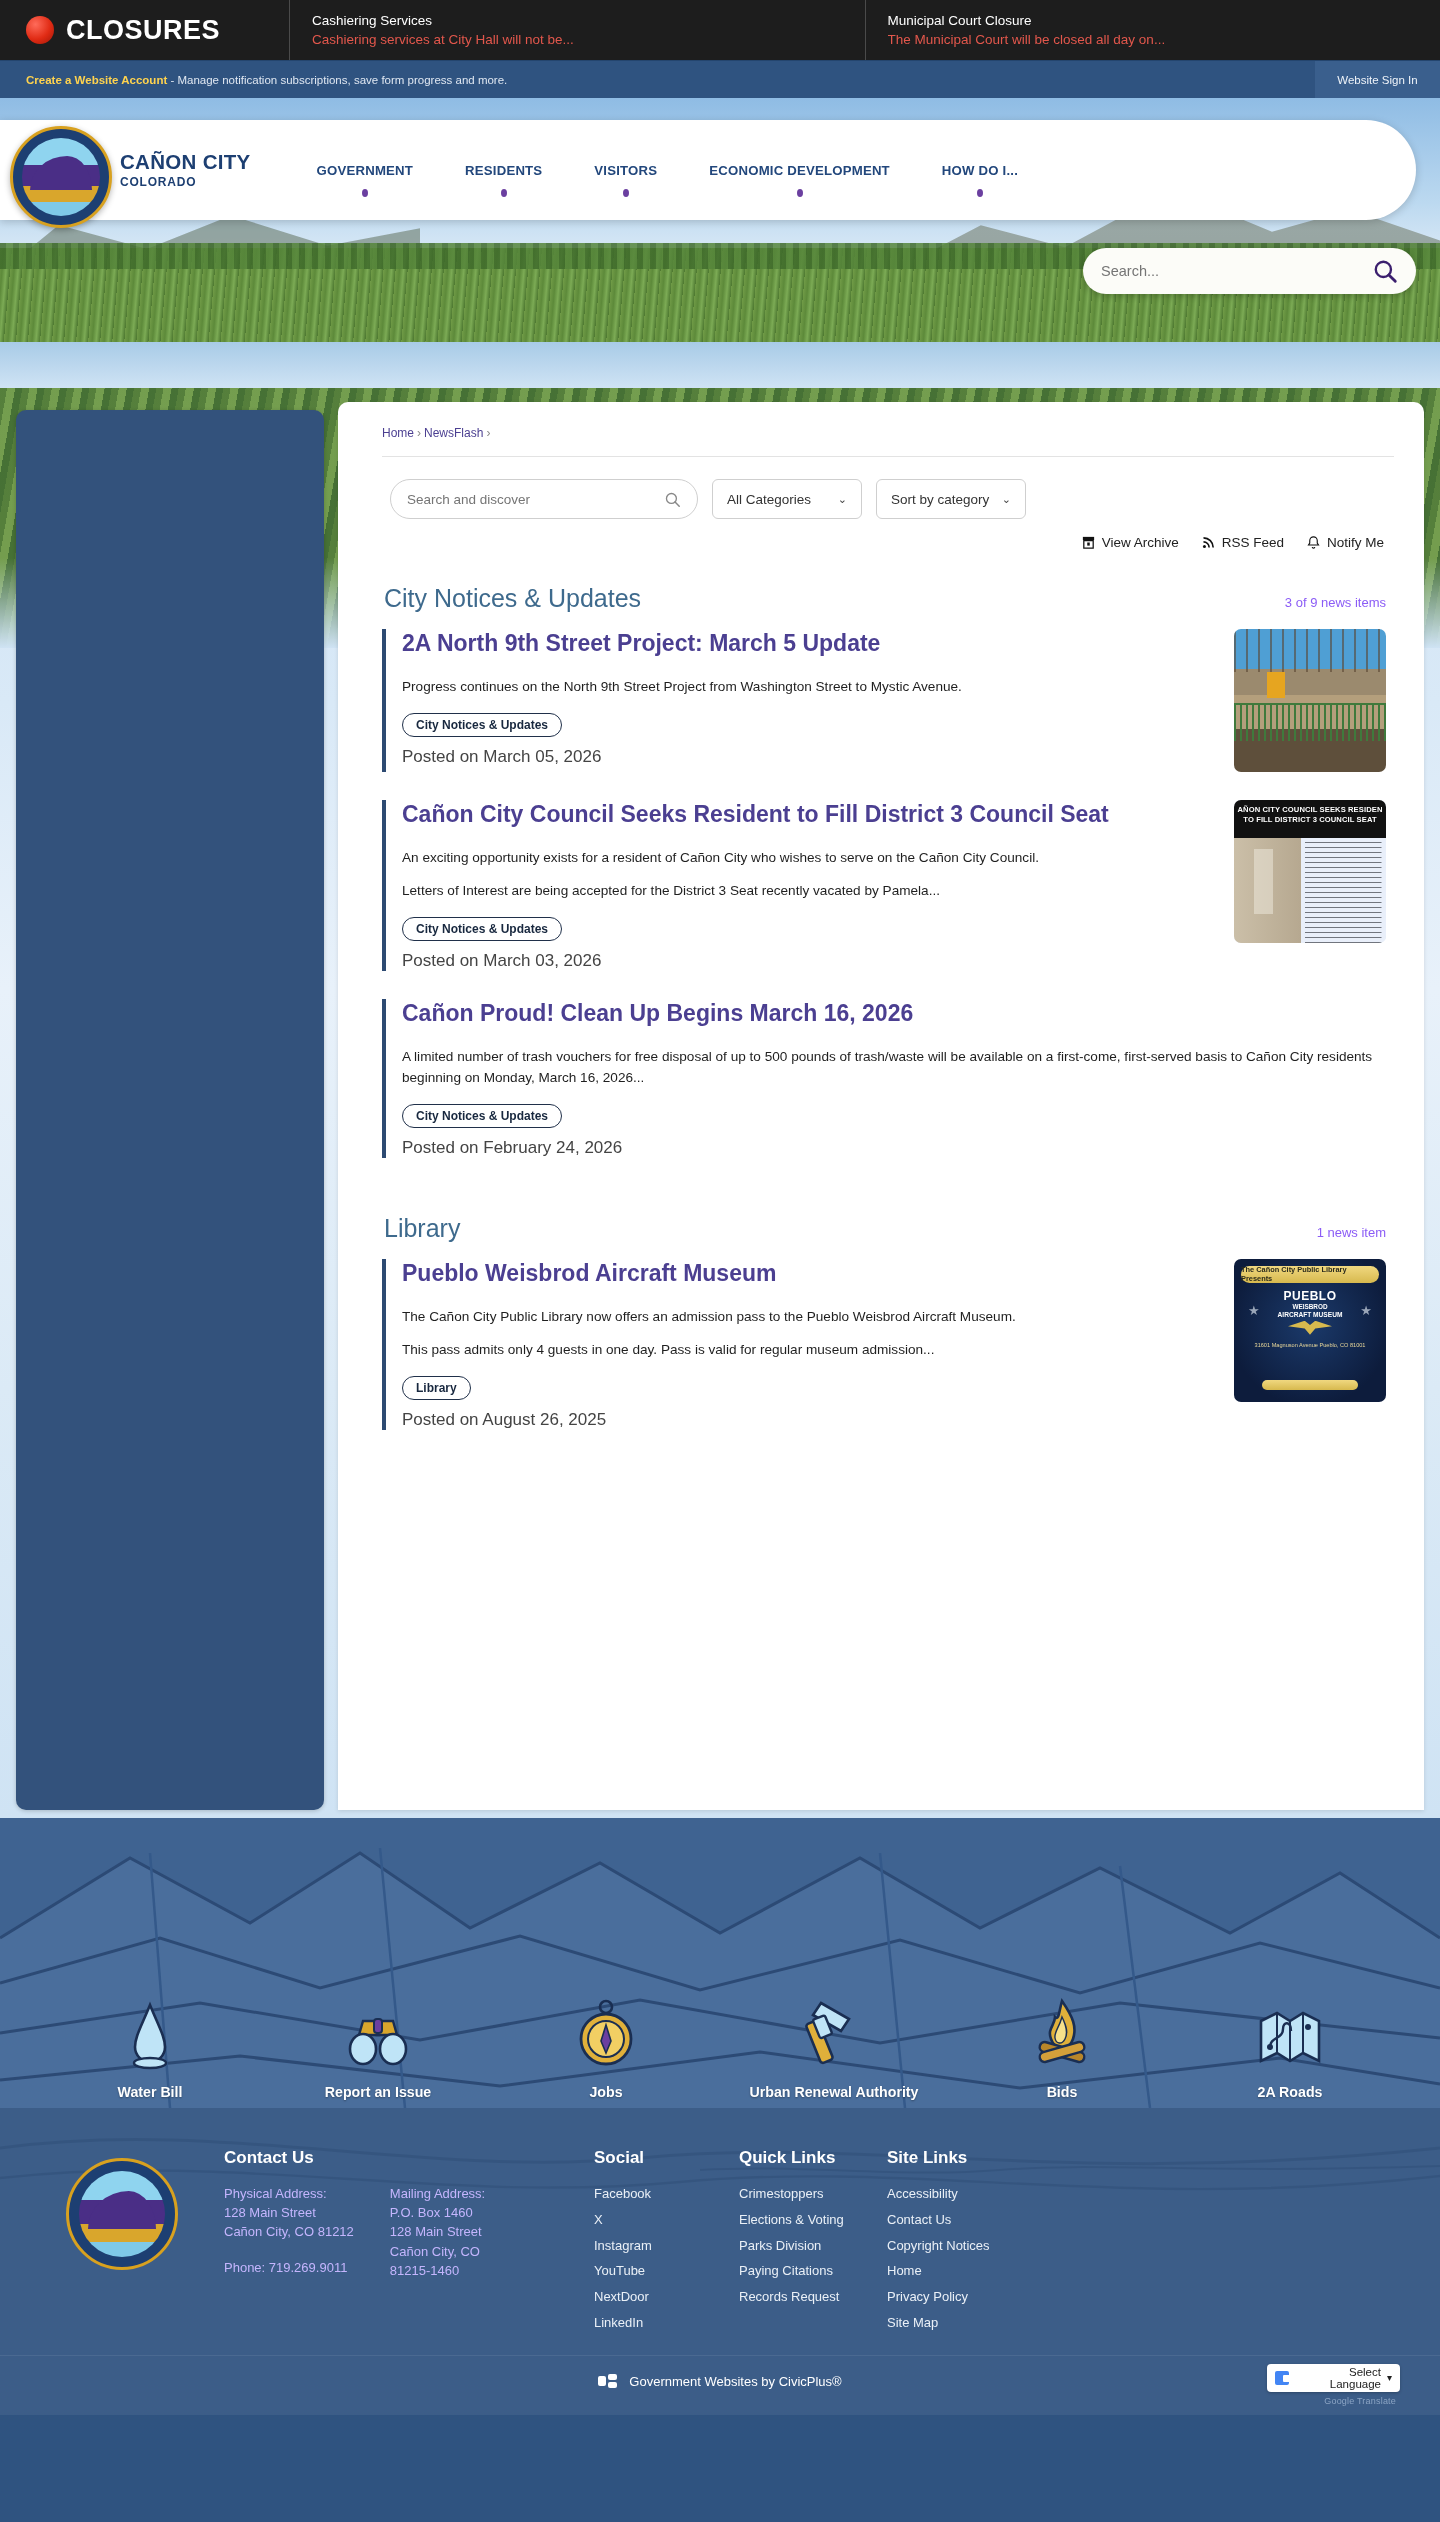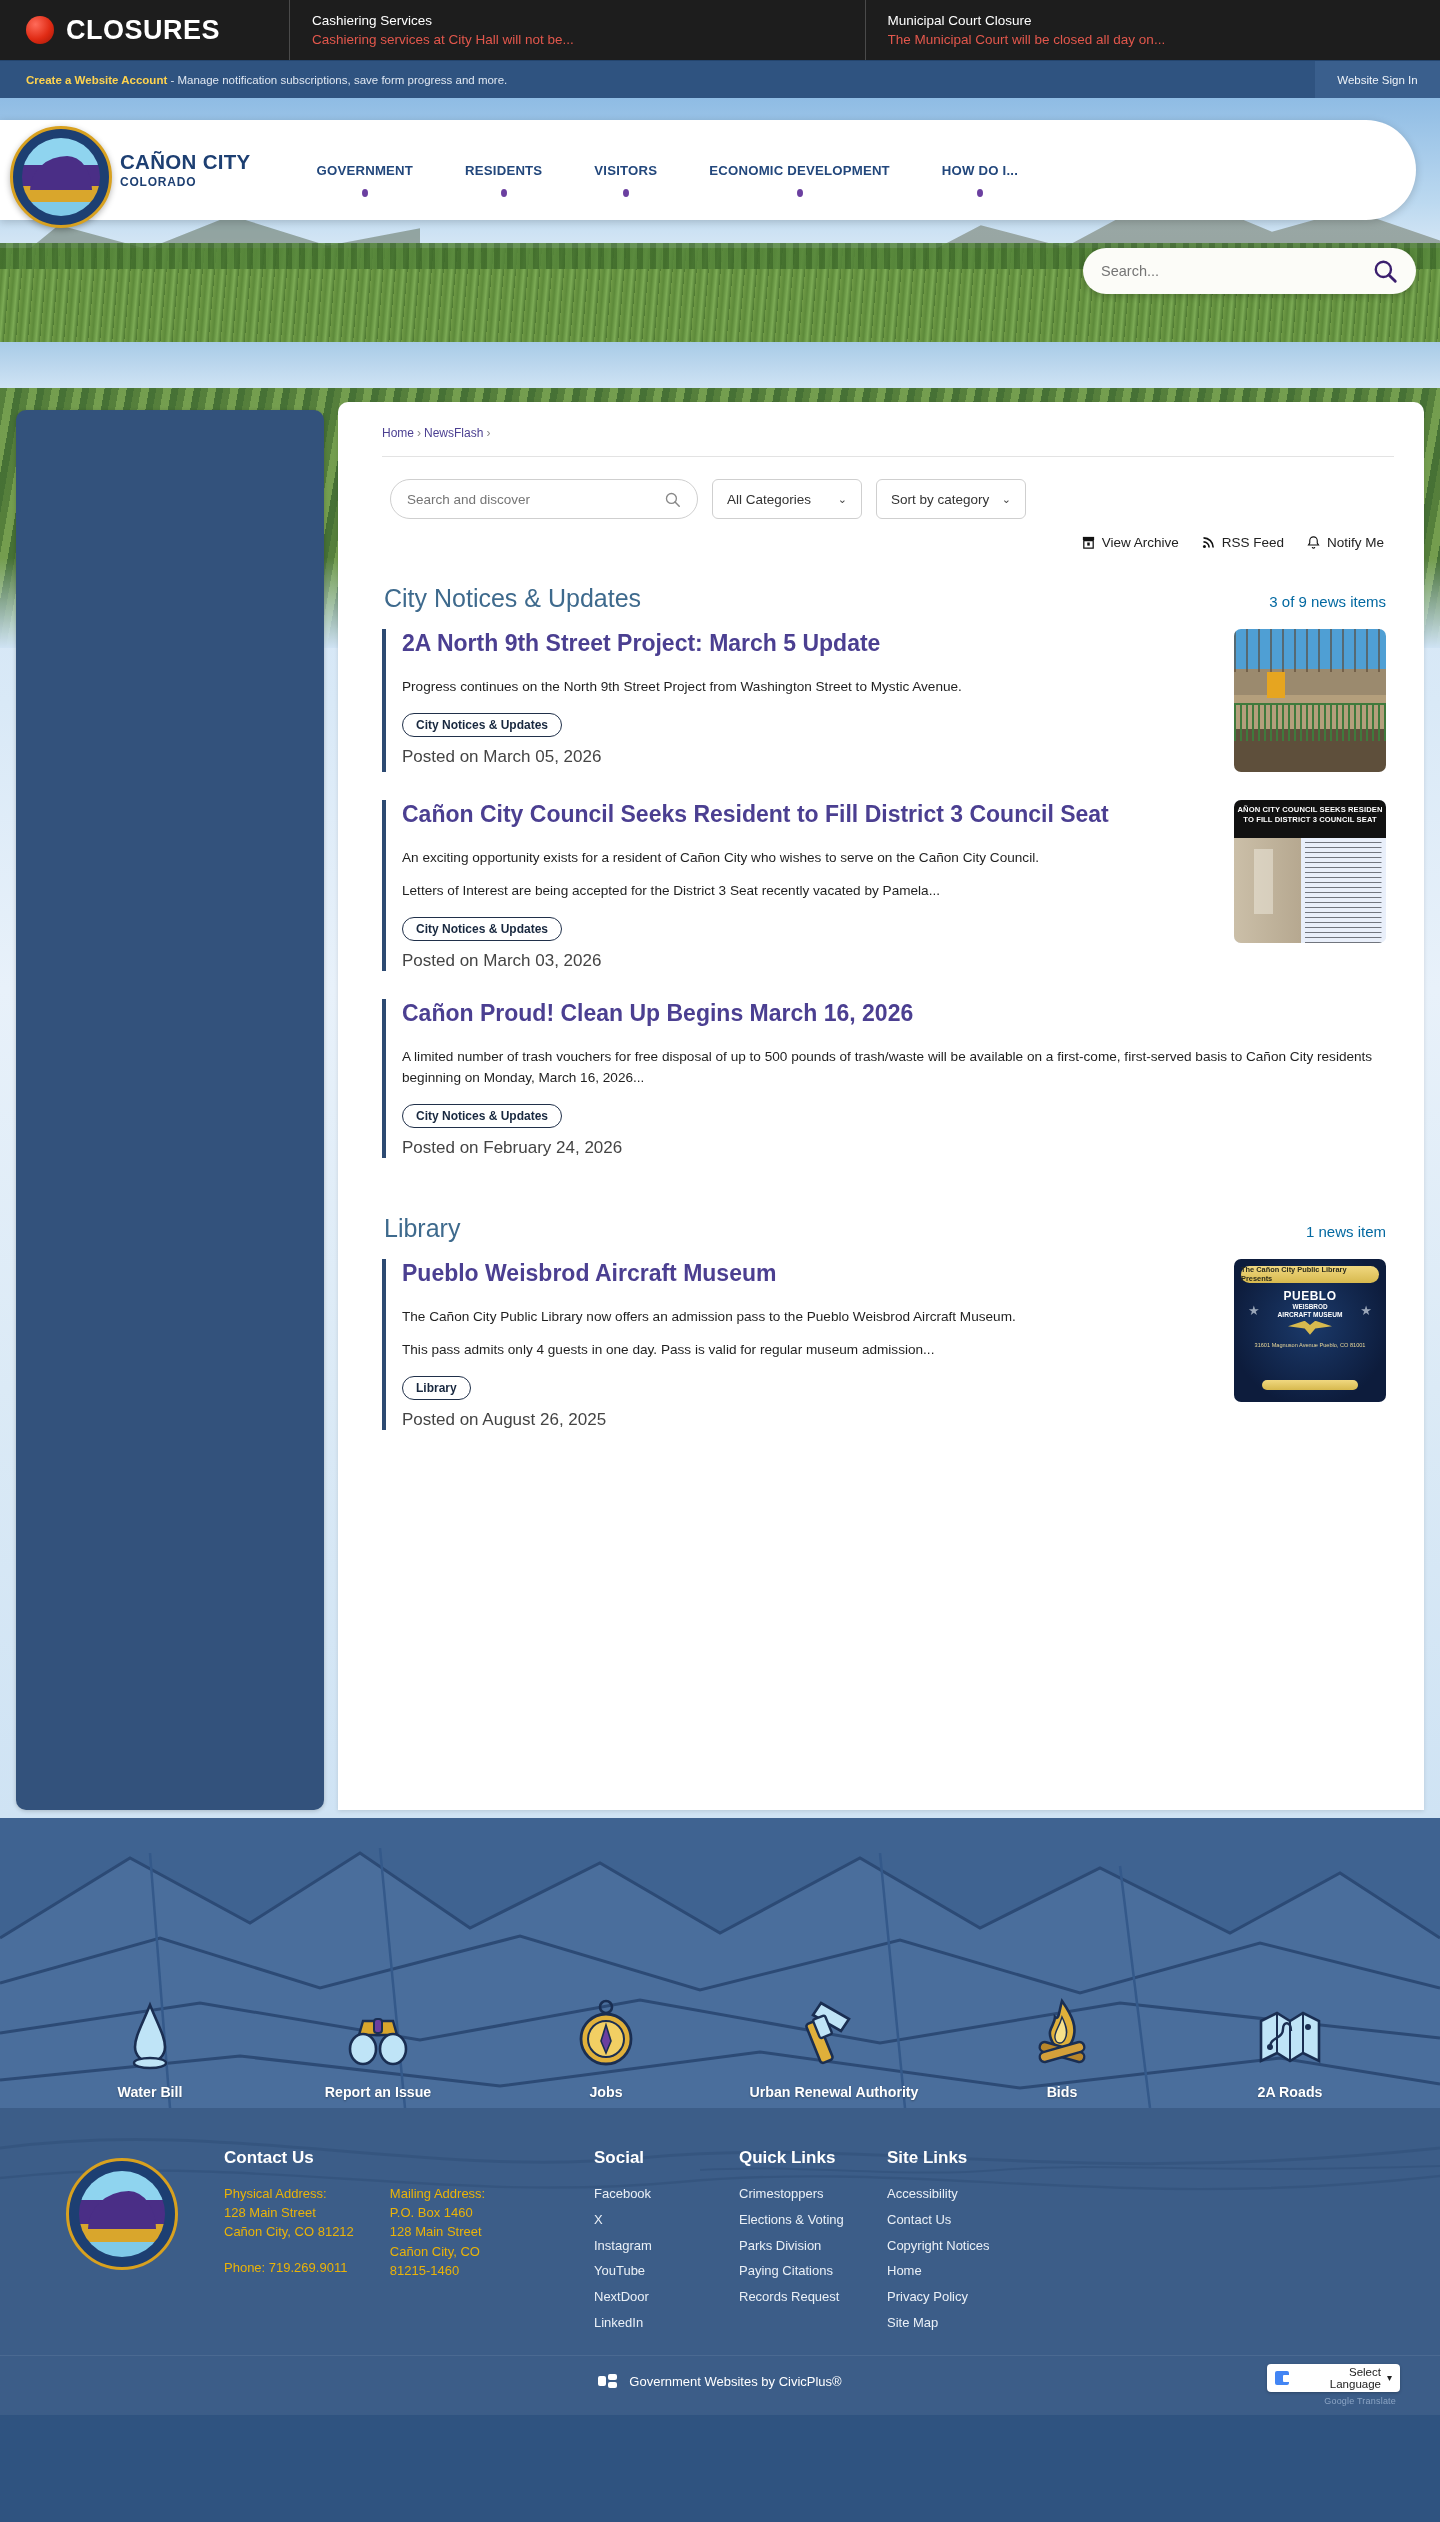--- a/index.html
+++ b/index.html
@@ -225,21 +225,21 @@
 
   .tools { display:flex; justify-content:flex-end; gap: 22px; padding: 16px 10px 0 0; }
   .tool { display:flex; align-items:center; gap:6px; font-size:13.5px; color:#222; cursor:pointer; }
 
   
   .section-head {
     display:flex; align-items:baseline; justify-content:space-between;
     margin: 34px 8px 10px 2px;
   }
   .section-title { font-size: 25px; color:#3e6a8d; font-weight: 400; }
-  .section-count { font-size: 15px; color:#0369a1; }
+  .section-count { font-size: 13px; color:#8b5cf6; }
 
   .news-item { display:flex; gap: 20px; padding: 6px 8px 22px 0; }
   .news-left {
     flex:1; border-left: 4px solid #2d4a72; padding-left: 16px; min-width:0;
   }
   .news-title {
     font-size: 23px; color:#4b3f91; font-weight:700; line-height:1.25;
     margin-bottom: 18px; cursor:pointer;
   }
   .news-p { font-size: 13.6px; color:#1f1f1f; line-height: 1.55; margin-bottom: 12px; }
@@ -371,21 +371,21 @@
     width: 86px; height:86px; border-radius:50%;
     background: linear-gradient(to bottom, #8fd4ef 0%, #8fd4ef 34%, #4a2e86 34%, #4a2e86 62%, #d9a62c 62%, #d9a62c 82%, #7fc9e8 82%);
     position:relative; overflow:hidden;
   }
   .footer-seal-inner:after{
     content:""; position:absolute; left:9px; top:20px; width:68px; height:38px;
     background:#4a2e86; border-radius: 60% 40% 0 0 / 100% 100% 0 0;
   }
   .fcol { color:#fff; }
   .fcol h3 { font-size: 17px; font-weight:700; margin-bottom: 16px; }
-  .fline { font-size: 13px; line-height: 1.48; color:#eab308; }
+  .fline { font-size: 13px; line-height: 1.48; color:#c4b5fd; }
   .flink { font-size: 13px; line-height: 1.52; color:#eaf0f7; display:block; text-decoration:none; margin-bottom: 6px; cursor:pointer; }
   .col-contact { width: 370px; }
   .contact-grid { display:flex; gap: 36px; }
   .col-social { width: 145px; }
   .col-quick  { width: 148px; }
   .col-site   { width: 170px; }
 
   .bottom-bar {
     background:#3c5d88; padding: 18px 0 26px 0; position:relative;
     display:flex; align-items:center; justify-content:center;

